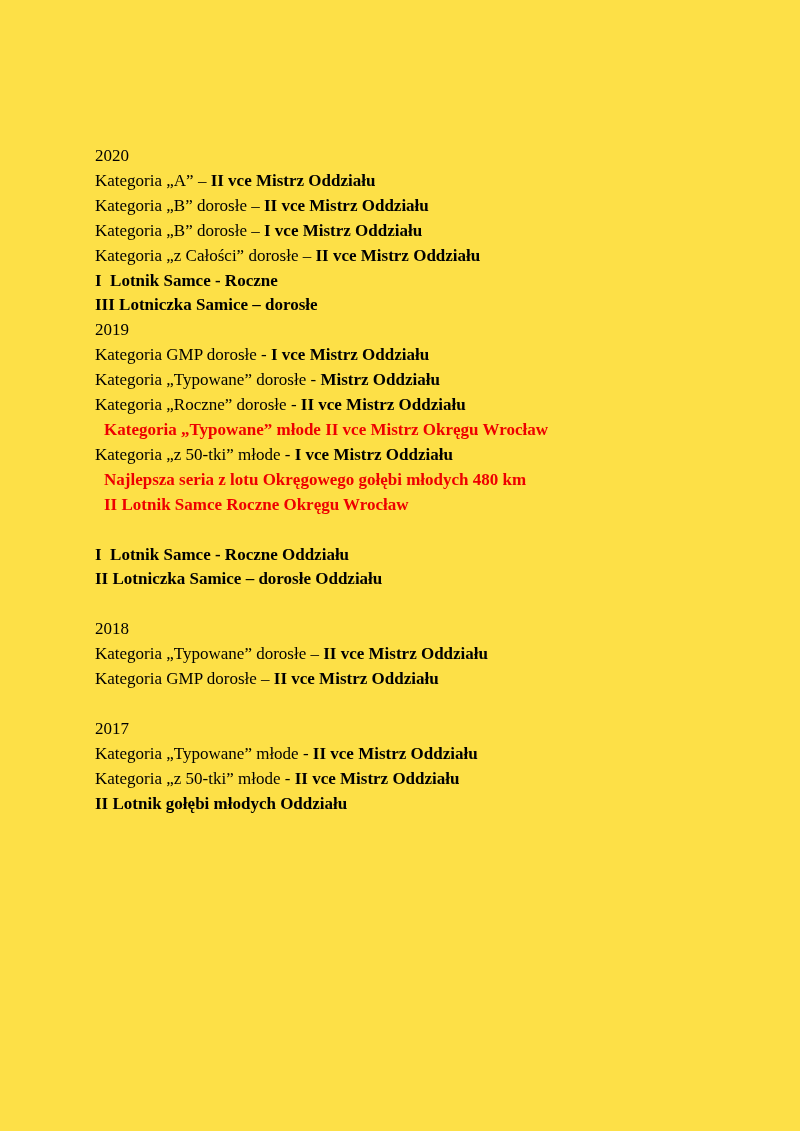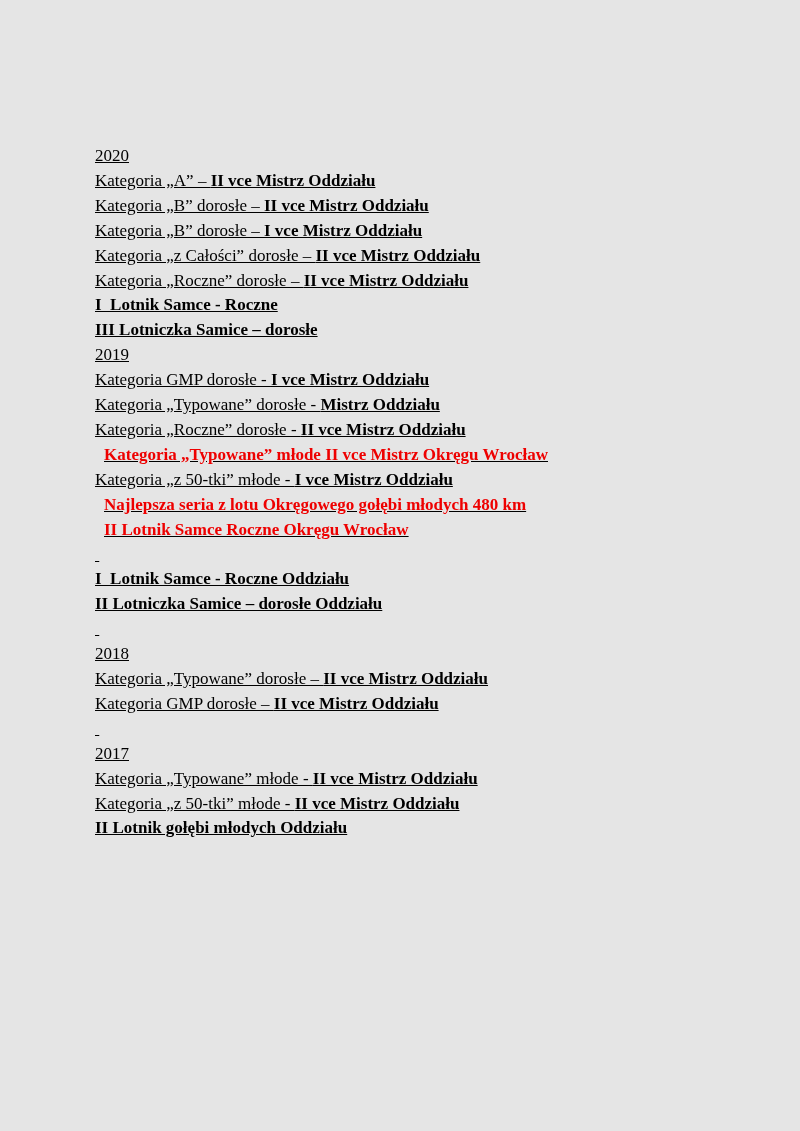--- a/index.html
+++ b/index.html
@@ -27,27 +27,26 @@
     font-weight: bold;
   }
   .seg.red {
     color: var(--accent-red, #ee0000);
     margin-left: 9px;
   }
 </style>
 </head>
 <body>
 
-<div class="page" style="background: #e5e5e5; color: rgb(0, 0, 0); text-decoration: underline;">
+<div class="page" style="background: #fde047; color: rgb(0, 0, 0);">
     <div class="line"><span class="seg">2020</span></div>
     <div class="line"><span class="seg">Kategoria „A” – </span><span class="seg bold">II vce Mistrz Oddziału</span></div>
     <div class="line"><span class="seg">Kategoria „B” dorosłe – </span><span class="seg bold">II vce Mistrz Oddziału</span></div>
     <div class="line"><span class="seg">Kategoria „B” dorosłe – </span><span class="seg bold">I vce Mistrz Oddziału</span></div>
     <div class="line"><span class="seg">Kategoria „z Całości” dorosłe – </span><span class="seg bold">II vce Mistrz Oddziału</span></div>
-    <div class="line"><span class="seg">Kategoria „Roczne” dorosłe – </span><span class="seg bold">II vce Mistrz Oddziału</span></div>
     <div class="line"><span class="seg bold">I  Lotnik Samce - Roczne</span></div>
     <div class="line"><span class="seg bold">III Lotniczka Samice – dorosłe</span></div>
     <div class="line"><span class="seg">2019</span></div>
     <div class="line"><span class="seg">Kategoria GMP dorosłe - </span><span class="seg bold">I vce Mistrz Oddziału</span></div>
     <div class="line"><span class="seg">Kategoria „Typowane” dorosłe - </span><span class="seg bold">Mistrz Oddziału</span></div>
     <div class="line"><span class="seg">Kategoria „Roczne” dorosłe - </span><span class="seg bold">II vce Mistrz Oddziału</span></div>
     <div class="line"><span class="seg bold red">Kategoria „Typowane” młode II vce Mistrz Okręgu Wrocław</span></div>
     <div class="line"><span class="seg">Kategoria „z 50-tki” młode - </span><span class="seg bold">I vce Mistrz Oddziału</span></div>
     <div class="line"><span class="seg bold red">Najlepsza seria z lotu Okręgowego gołębi młodych 480 km</span></div>
     <div class="line"><span class="seg bold red">II Lotnik Samce Roczne Okręgu Wrocław</span></div>

